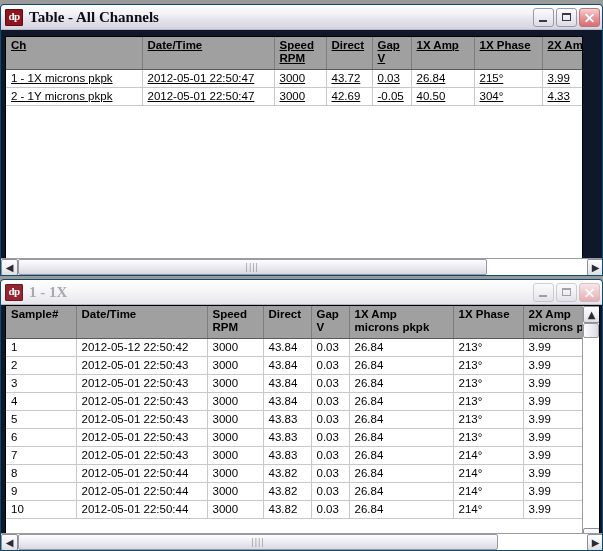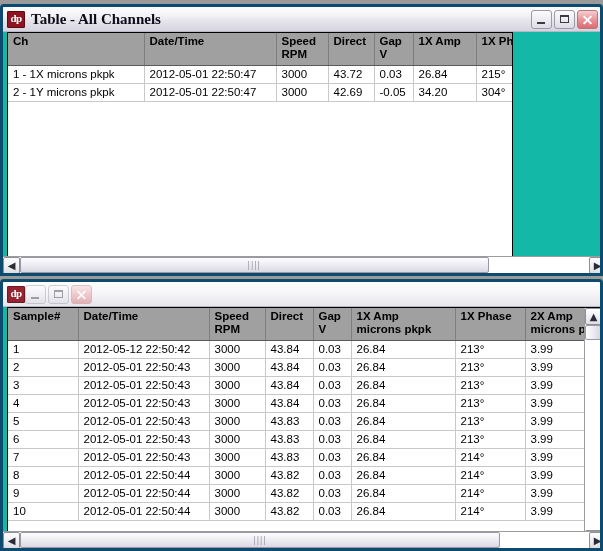--- a/index.html
+++ b/index.html
@@ -14,22 +14,22 @@
     font-family: "Liberation Sans", sans-serif;
     font-size: 11px;
     color: #000;
   }
 
   
   .window {
     position: absolute;
     left: 0;
     box-sizing: border-box;
-    background: #14b8a6;
-    border: 3px solid #0c4a6e;
+    background: #0f172a;
+    border: 1px solid #0c4a6e;
     border-radius: 4px 4px 0 0;
     overflow: hidden;
   }
   .titlebar {
     position: relative;
     height: 25px;
     box-sizing: border-box;
     background: linear-gradient(180deg,#fdfdfe 0%,#f2f1f5 38%,#e4e2ea 62%,#d6d4de 100%);
     border-bottom: 1px solid #b9b7c4;
     display: flex;
@@ -202,21 +202,21 @@
         </div>
       <div class="win-btn">
           <span class="glyph-max"></span>
         </div>
       <div class="win-btn close">
           <span class="glyph-close"></span>
         </div>
     </div>
   </div>
 
-  <div class="client" style="left:4px; top:0px; width:506px; height:241px;">
+  <div class="client" style="left:4px; top:6px; width:578px; height:241px;text-decoration:underline;">
     <table class="grid" id="grid1" style="width:100%;">
       <colgroup id="cg1">
           <col style="width: 136px;">
           <col style="width: 132px;">
           <col style="width: 52px;">
           <col style="width: 46px;">
           <col style="width: 39px;">
           <col style="width: 63px;">
           <col style="width: 68px;">
           <col style="width: 65px;">
@@ -249,21 +249,21 @@
             <td>26.84</td>
             <td>215°</td>
             <td>3.99</td>
           </tr>
           <tr>
             <td>2 - 1Y microns pkpk</td>
             <td>2012-05-01 22:50:47</td>
             <td>3000</td>
             <td>42.69</td>
             <td>-0.05</td>
-            <td>34.20</td>
+            <td>40.50</td>
             <td>304°</td>
             <td>4.33</td>
           </tr>
         </tbody>
     </table>
   </div>
 
   <div class="hscroll" style="width:603px;">
     <div class="sb-btn">
       <span class="arrow">◀</span>
@@ -276,20 +276,21 @@
     <div class="sb-btn">
       <span class="arrow">▶</span>
     </div>
   </div>
 </div>
 
 <div class="window" id="win2" style="top:279px; width:603px; height:272px;">
 
   <div class="titlebar inactive">
     <div class="app-icon">dp</div>
+    <div class="title-text">1 - 1X</div>
     <div class="win-buttons">
       <div class="win-btn">
           <span class="glyph-min"></span>
         </div>
       <div class="win-btn">
           <span class="glyph-max"></span>
         </div>
       <div class="win-btn close">
           <span class="glyph-close"></span>
         </div>

